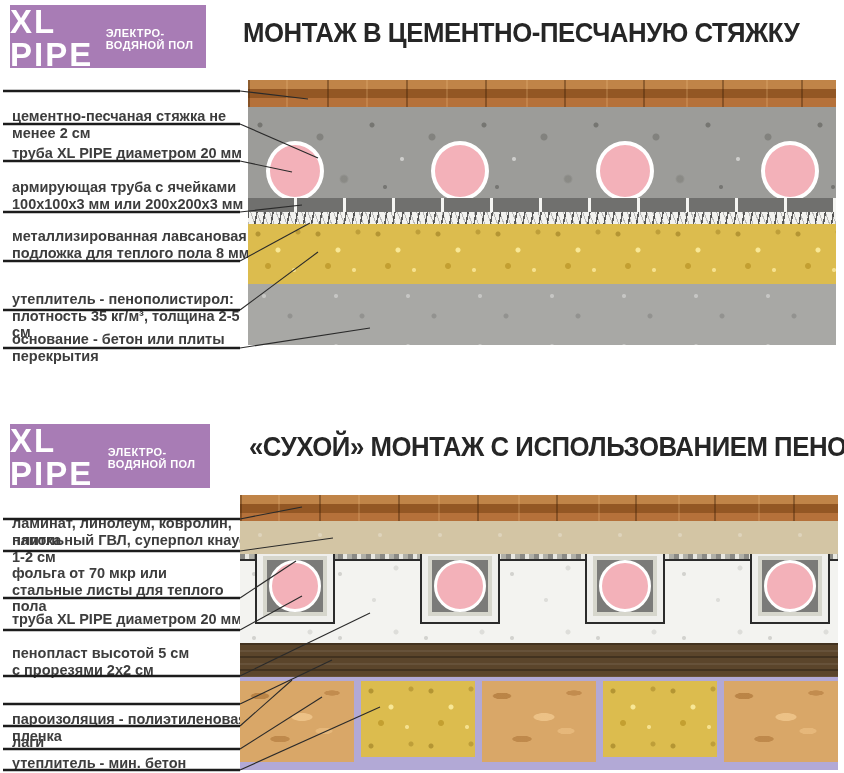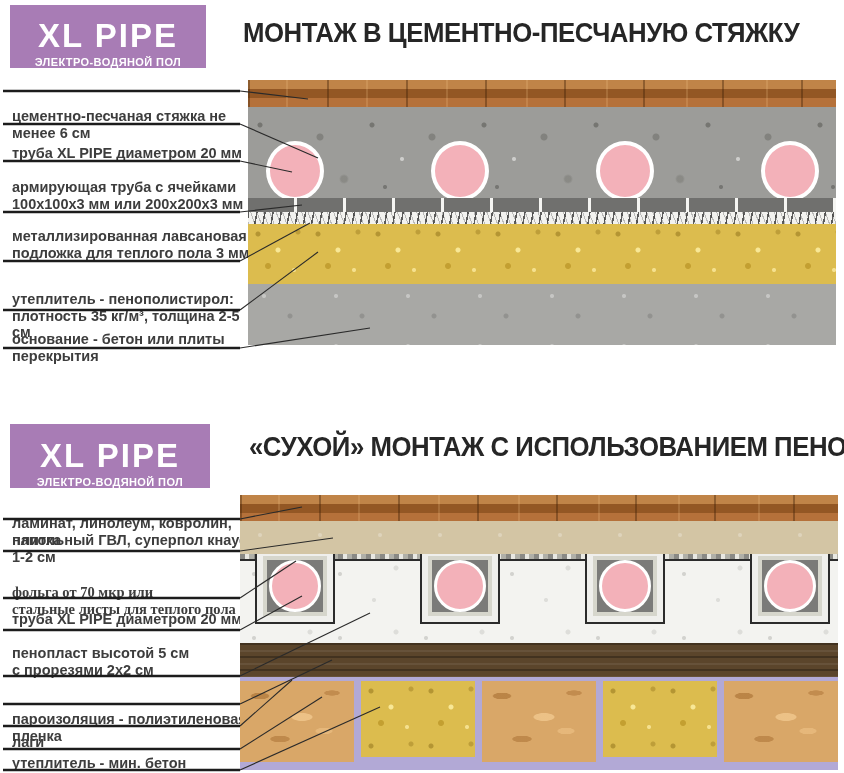--- a/index.html
+++ b/index.html
@@ -1,21 +1,21 @@
 <!DOCTYPE html>
 <html><head>
 <meta charset="utf-8">
 <style>
   html,body{margin:0;padding:0;background:#fff;}
   .canvas{position:relative;width:844px;height:773px;background:#fff;overflow:hidden;
           font-family:"Liberation Sans",sans-serif;}
   .abs{position:absolute;}
 
   
-  .logo{background:#a87cb5;color:#fff;display:flex;flex-direction:column;align-items:center;justify-content:flex-end;}
+  .logo{background:#a87cb5;color:#fff;display:flex;flex-direction:row;align-items:center;justify-content:flex-end;}
   .logo .brand{font-weight:700;font-size:33px;letter-spacing:2px;line-height:1;margin-top:2px;}
   .logo .tagline{font-weight:700;font-size:11px;letter-spacing:.4px;margin-top:4px;}
 
   
   .sec-title{font-weight:800;font-size:28px;color:#262626;white-space:nowrap;
              letter-spacing:-.5px;transform:scaleX(.92);transform-origin:left center;}
 
   
   .lbl{left:12px;width:240px;font-size:14.5px;line-height:16.5px;font-weight:700;color:#3d3d3d;
        white-space:pre-line;}
@@ -106,26 +106,26 @@
 <body>
 
 <div class="canvas">
 
   <div class="abs logo" style="left:10px;top:5px;width:196px;height:63px;">
     <div class="brand">XL PIPE</div>
     <div class="tagline">ЭЛЕКТРО-ВОДЯНОЙ ПОЛ</div>
   </div>
   <div class="abs sec-title" style="left:243px;top:17px;">МОНТАЖ В ЦЕМЕНТНО-ПЕСЧАНУЮ СТЯЖКУ</div>
 
-  <div class="abs lbl" style="top:108px;">цементно-песчаная стяжка не менее 6 см</div>
+  <div class="abs lbl" style="top:108px;">цементно-песчаная стяжка не менее 2 см</div>
   <div class="abs lbl" style="top:145px;">труба XL PIPE диаметром 20 мм</div>
   <div class="abs lbl" style="top:179px;">армирующая труба с ячейками
 100х100х3 мм или 200х200х3 мм</div>
   <div class="abs lbl" style="top:228px;">металлизированная лавсановая
-подложка для теплого пола 3 мм</div>
+подложка для теплого пола 8 мм</div>
   <div class="abs lbl" style="top:291px;">утеплитель - пенополистирол:
 плотность 35 кг/м³, толщина 2-5 см</div>
   <div class="abs lbl" style="top:331px;">основание - бетон или плиты перекрытия</div>
 
   <div class="abs diagram1">
     <div class="abs t-wood wood"></div>
     <div class="abs t-concrete concrete"></div>
     <div class="abs t-pipe" style="left:18px;"></div>
     <div class="abs t-pipe" style="left:183px;"></div>
     <div class="abs t-pipe" style="left:348px;"></div>
@@ -137,21 +137,21 @@
   </div>
 
   <div class="abs logo" style="left:10px;top:424px;width:200px;height:64px;">
     <div class="brand">XL PIPE</div>
     <div class="tagline">ЭЛЕКТРО-ВОДЯНОЙ ПОЛ</div>
   </div>
   <div class="abs sec-title" style="left:249px;top:431px;">«СУХОЙ» МОНТАЖ С ИСПОЛЬЗОВАНИЕМ ПЕНОПЛАСТА</div>
 
   <div class="abs lbl" style="top:499px;margin-top:16px;">ламинат, линолеум, ковролин, плитка</div>
   <div class="abs lbl" style="top:532px;">напольный ГВЛ, суперпол кнауф 1-2 см</div>
-  <div class="abs lbl" style="top:584px;font-family:Liberation Serif, serif;">фольга от 70 мкр или
+  <div class="abs lbl" style="top:565px;">фольга от 70 мкр или
 стальные листы для теплого пола</div>
   <div class="abs lbl" style="top:611px;">труба XL PIPE диаметром 20 мм</div>
   <div class="abs lbl" style="top:645px;">пенопласт высотой 5 см
 с прорезями 2х2 см</div>
   <div class="abs lbl" style="top:711px;">пароизоляция - полиэтиленовая пленка</div>
   <div class="abs lbl" style="top:734px;">лаги</div>
   <div class="abs lbl" style="top:755px;">утеплитель - мин. бетон</div>
 
   <div class="abs diagram2">
     <div class="abs b-wood wood"></div>

